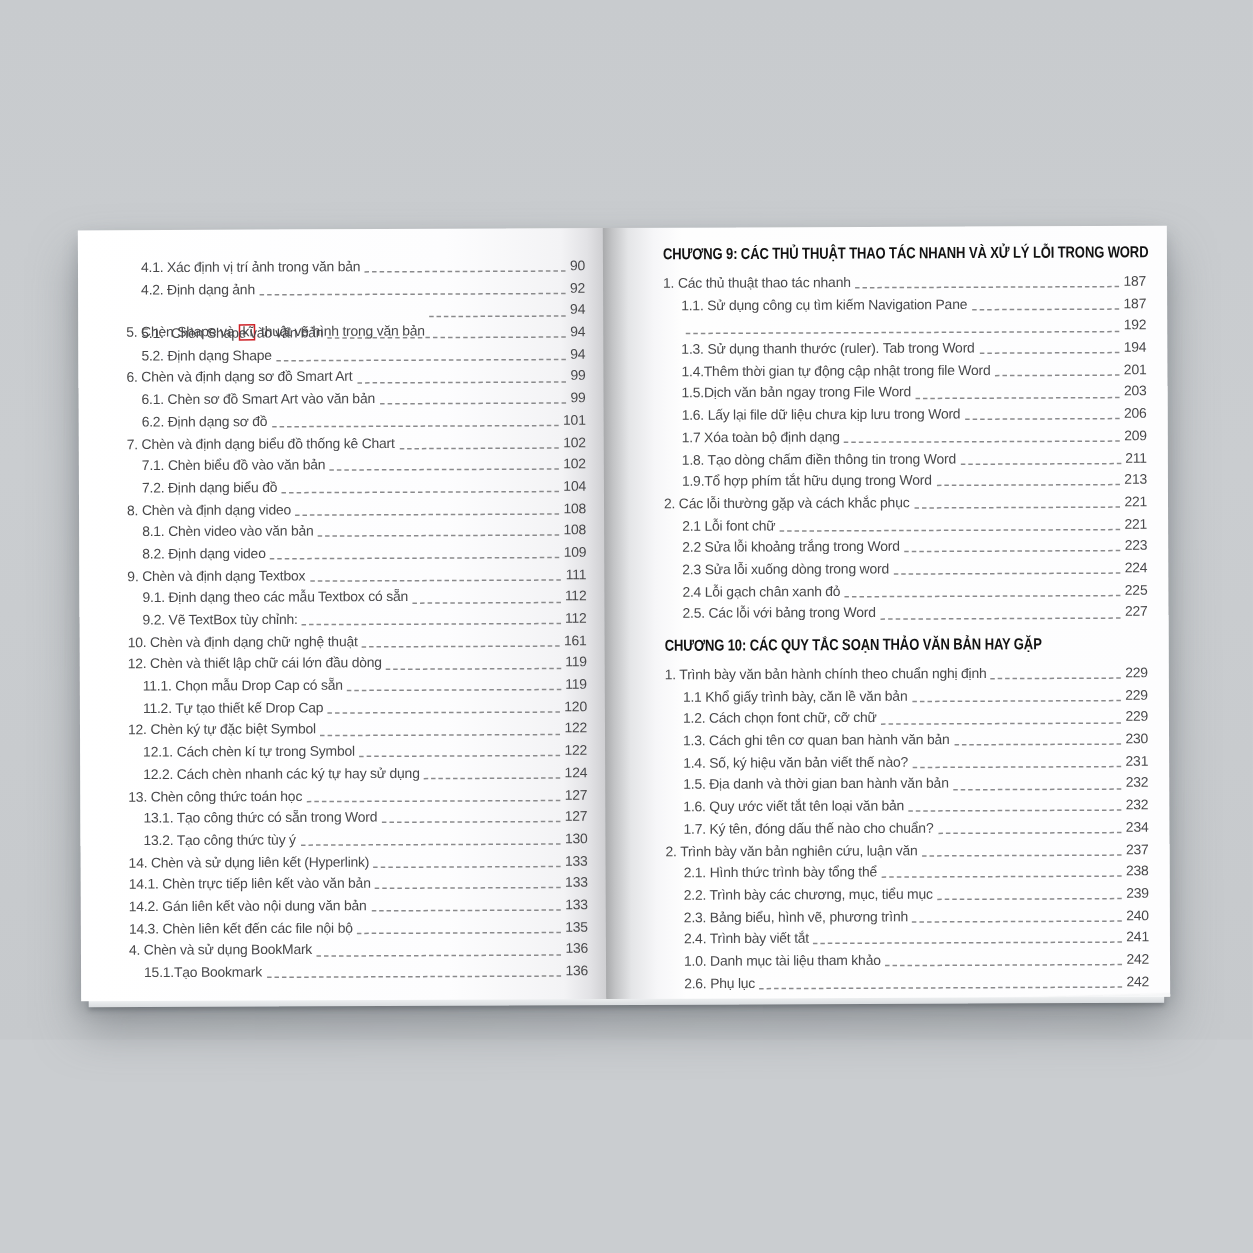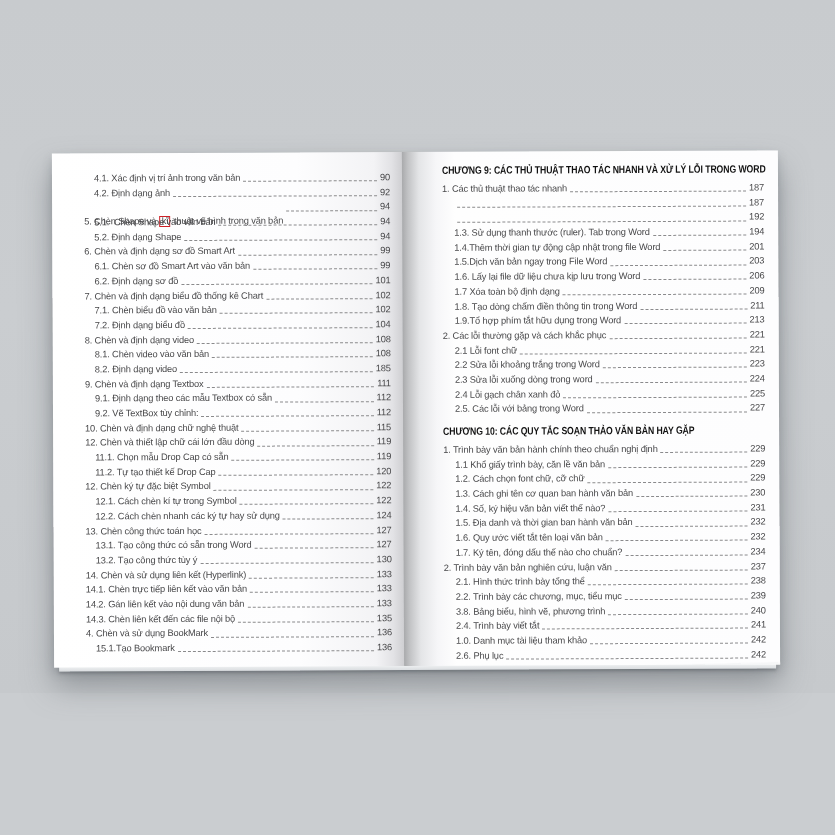--- a/index.html
+++ b/index.html
@@ -134,41 +134,41 @@
             <span class="p">108</span>
           </div>
           <div class="row ind">
             <span class="t">8.1. Chèn video vào văn bản</span>
             <span class="dots"></span>
             <span class="p">108</span>
           </div>
           <div class="row ind">
             <span class="t">8.2. Định dạng video</span>
             <span class="dots"></span>
-            <span class="p">185</span>
+            <span class="p">109</span>
           </div>
           <div class="row">
             <span class="t">9. Chèn và định dạng Textbox</span>
             <span class="dots"></span>
             <span class="p">111</span>
           </div>
           <div class="row ind">
             <span class="t">9.1. Định dạng theo các mẫu Textbox có sẵn</span>
             <span class="dots"></span>
             <span class="p">112</span>
           </div>
           <div class="row ind">
             <span class="t">9.2. Vẽ TextBox tùy chỉnh:</span>
             <span class="dots"></span>
             <span class="p">112</span>
           </div>
           <div class="row">
             <span class="t">10. Chèn và định dạng chữ nghệ thuật</span>
             <span class="dots"></span>
-            <span class="p">115</span>
+            <span class="p">161</span>
           </div>
           <div class="row">
             <span class="t">12. Chèn và thiết lập chữ cái lớn đầu dòng</span>
             <span class="dots"></span>
             <span class="p">119</span>
           </div>
           <div class="row ind">
             <span class="t">11.1. Chọn mẫu Drop Cap có sẵn</span>
             <span class="dots"></span>
             <span class="p">119</span>
@@ -245,20 +245,21 @@
       <div class="toc right-toc">
         <div class="section">
           <div class="ch-header">CHƯƠNG 9: CÁC THỦ THUẬT THAO TÁC NHANH VÀ XỬ LÝ LỖI TRONG WORD</div>
           <div>
               <div class="row">
                 <span class="t">1. Các thủ thuật thao tác nhanh</span>
                 <span class="dots"></span>
                 <span class="p">187</span>
               </div>
               <div class="row ind">
+                <span class="t">1.1. Sử dụng công cụ tìm kiếm Navigation Pane</span>
                 <span class="dots"></span>
                 <span class="p">187</span>
               </div>
               <div class="row ind">
                 <span class="dots"></span>
                 <span class="p">192</span>
               </div>
               <div class="row ind">
                 <span class="t">1.3. Sử dụng thanh thước (ruler). Tab trong Word</span>
                 <span class="dots"></span>
@@ -378,21 +379,21 @@
                 <span class="t">2.1. Hình thức trình bày tổng thể</span>
                 <span class="dots"></span>
                 <span class="p">238</span>
               </div>
               <div class="row ind">
                 <span class="t">2.2. Trình bày các chương, mục, tiểu mục</span>
                 <span class="dots"></span>
                 <span class="p">239</span>
               </div>
               <div class="row ind">
-                <span class="t">3.8. Bảng biểu, hình vẽ, phương trình</span>
+                <span class="t">2.3. Bảng biểu, hình vẽ, phương trình</span>
                 <span class="dots"></span>
                 <span class="p">240</span>
               </div>
               <div class="row ind">
                 <span class="t">2.4. Trình bày viết tắt</span>
                 <span class="dots"></span>
                 <span class="p">241</span>
               </div>
               <div class="row ind">
                 <span class="t">1.0. Danh mục tài liệu tham khảo</span>

